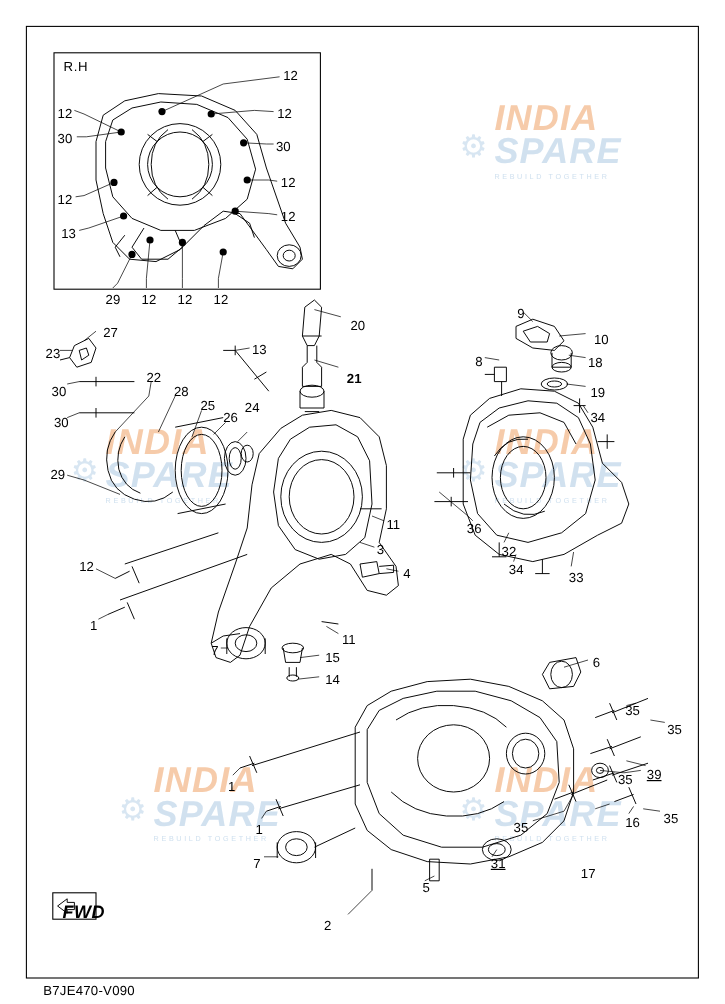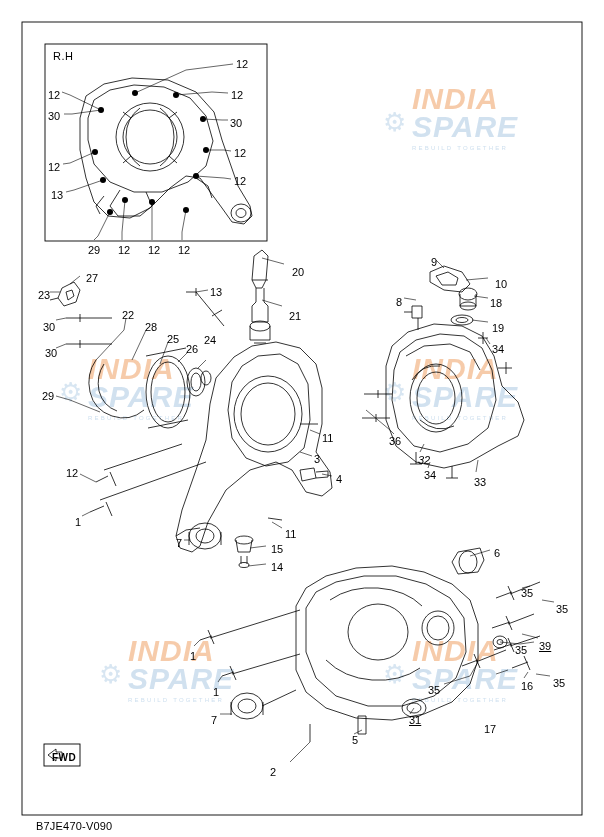--- a/index.html
+++ b/index.html
@@ -4,22 +4,22 @@
 <style>
   html,body{margin:0;padding:0;background:#ffffff;}
   body{width:604px;height:837px;position:relative;overflow:hidden;
        font-family:"Liberation Sans", sans-serif;color:#000;}
   #sheet{position:absolute;inset:0;}
   svg{position:absolute;top:0;left:0;width:604px;height:837px;}
   .num{position:absolute;font-size:11px;line-height:11px;color:#000;
        font-family:"Liberation Sans", sans-serif;white-space:nowrap;}
   .code{position:absolute;left:36px;top:820px;font-size:11px;letter-spacing:.2px;}
   .rh{position:absolute;left:53px;top:50px;font-size:11px;letter-spacing:.5px;}
-  .fwd{position:absolute;left:52px;top:752px;font-size:10px;font-weight:bold;
-       letter-spacing:.5px;}
+  .fwd{position:absolute;left:52px;top:752px;font-size:15px;font-weight:bold;
+       font-style:italic;letter-spacing:.5px;}
   .wm{position:absolute;pointer-events:none;user-select:none;}
   .wm .l1{font-size:30px;font-weight:bold;font-style:italic;letter-spacing:1px;
           color:#f6c9a6;opacity:.95;}
   .wm .l2{font-size:30px;font-weight:bold;font-style:italic;letter-spacing:1px;
           color:#cfe0ef;opacity:.95;margin-top:-6px;}
   .wm .l3{font-size:6px;letter-spacing:2.2px;color:#cfe0ef;margin-top:1px;}
   .wmicon{position:absolute;color:#d8e6f2;font-size:26px;}
 </style>
 </head>
 <body>
@@ -353,21 +353,21 @@
       <div class="num" style="left: 234px; top: 176px;">12</div>
       <div class="num" style="left: 51px; top: 190px;">13</div>
       <div class="num" style="left: 88px; top: 245px;">29</div>
       <div class="num" style="left: 118px; top: 245px;">12</div>
       <div class="num" style="left: 148px; top: 245px;">12</div>
       <div class="num" style="left: 178px; top: 245px;">12</div>
       <div class="num" style="left: 292px; top: 267px;">20</div>
       <div class="num" style="left: 86px; top: 273px;">27</div>
       <div class="num" style="left: 38px; top: 290px;">23</div>
       <div class="num" style="left: 210px; top: 287px;">13</div>
-      <div class="num" style="left: 289px; top: 311px;">21</div>
+      <div class="num" style="left: 289px; top: 311px; font-weight: bold;">21</div>
       <div class="num" style="left: 122px; top: 310px;">22</div>
       <div class="num" style="left: 145px; top: 322px;">28</div>
       <div class="num" style="left: 43px; top: 322px;">30</div>
       <div class="num" style="left: 167px; top: 334px;">25</div>
       <div class="num" style="left: 186px; top: 344px;">26</div>
       <div class="num" style="left: 45px; top: 348px;">30</div>
       <div class="num" style="left: 204px; top: 335px;">24</div>
       <div class="num" style="left: 42px; top: 391px;">29</div>
       <div class="num" style="left: 322px; top: 433px;">11</div>
       <div class="num" style="left: 314px; top: 454px;">3</div>
@@ -378,21 +378,21 @@
       <div class="num" style="left: 176px; top: 538px;">7</div>
       <div class="num" style="left: 271px; top: 544px;">15</div>
       <div class="num" style="left: 271px; top: 562px;">14</div>
       <div class="num" style="left: 431px; top: 257px;">9</div>
       <div class="num" style="left: 495px; top: 279px;">10</div>
       <div class="num" style="left: 396px; top: 297px;">8</div>
       <div class="num" style="left: 490px; top: 298px;">18</div>
       <div class="num" style="left: 492px; top: 323px;">19</div>
       <div class="num" style="left: 492px; top: 344px;">34</div>
       <div class="num" style="left: 389px; top: 436px;">36</div>
-      <div class="num" style="left: 418px; top: 455px; font-style: italic;">32</div>
+      <div class="num" style="left: 418px; top: 455px;">32</div>
       <div class="num" style="left: 424px; top: 470px;">34</div>
       <div class="num" style="left: 474px; top: 477px;">33</div>
       <div class="num" style="left: 494px; top: 548px;">6</div>
       <div class="num" style="left: 521px; top: 588px;">35</div>
       <div class="num" style="left: 556px; top: 604px;">35</div>
       <div class="num" style="left: 539px; top: 641px; text-decoration: underline;">39</div>
       <div class="num" style="left: 515px; top: 645px;">35</div>
       <div class="num" style="left: 553px; top: 678px;">35</div>
       <div class="num" style="left: 428px; top: 685px;">35</div>
       <div class="num" style="left: 484px; top: 676px; margin-top: 48px;">17</div>

